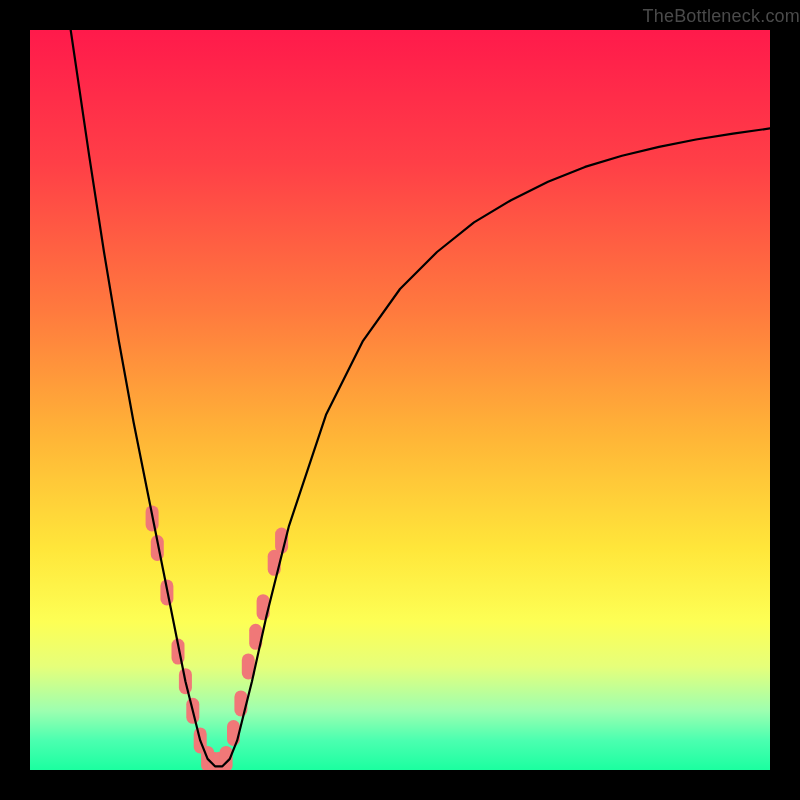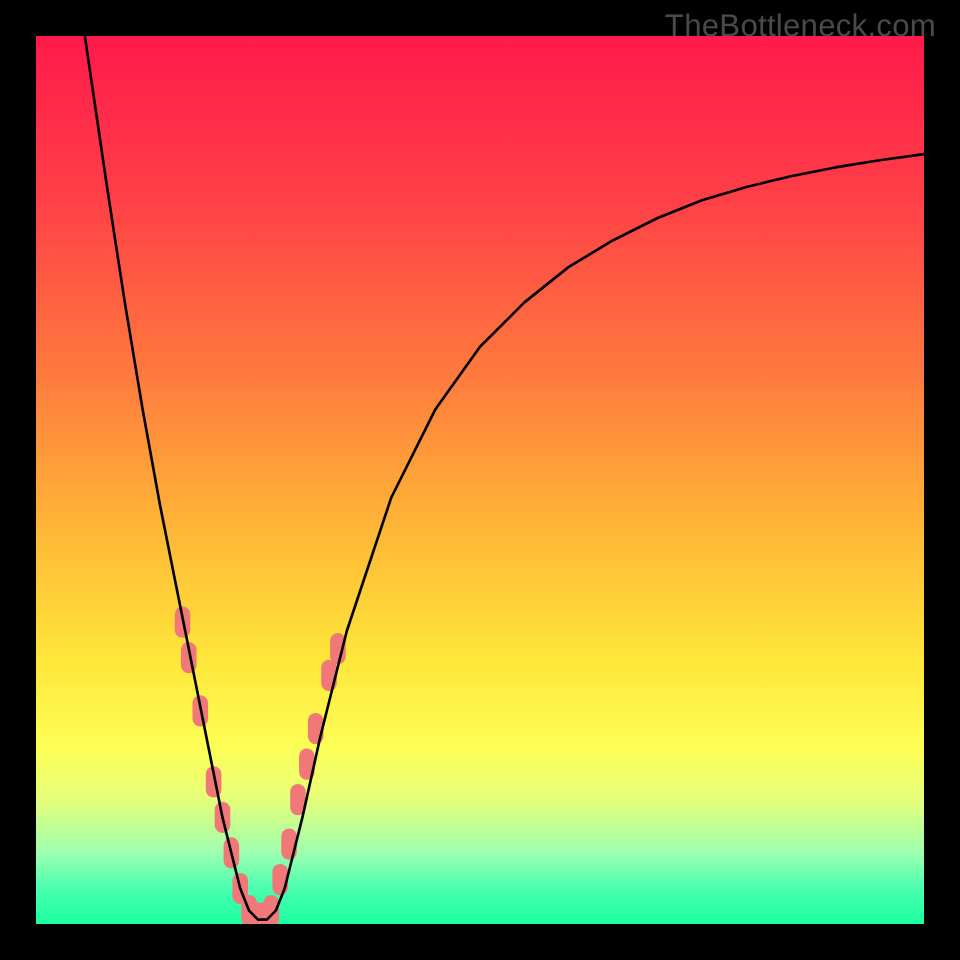--- a/index.html
+++ b/index.html
@@ -36,23 +36,23 @@
     position: absolute;
     left: 0;
     top: 0;
     width: 740px;
     height: 740px;
     overflow: visible;
   }
   .watermark {
     position: absolute;
     top: 6px;
-    right: 20px;
+    right: 0;
     color: #4a4a4a;
-    font-size: 26px;
+    font-size: 18px;
     font-weight: 500;
     letter-spacing: 0.2px;
     user-select: none;
   }
 </style>
 </head>
 <body>
 
 <div class="frame">
 

